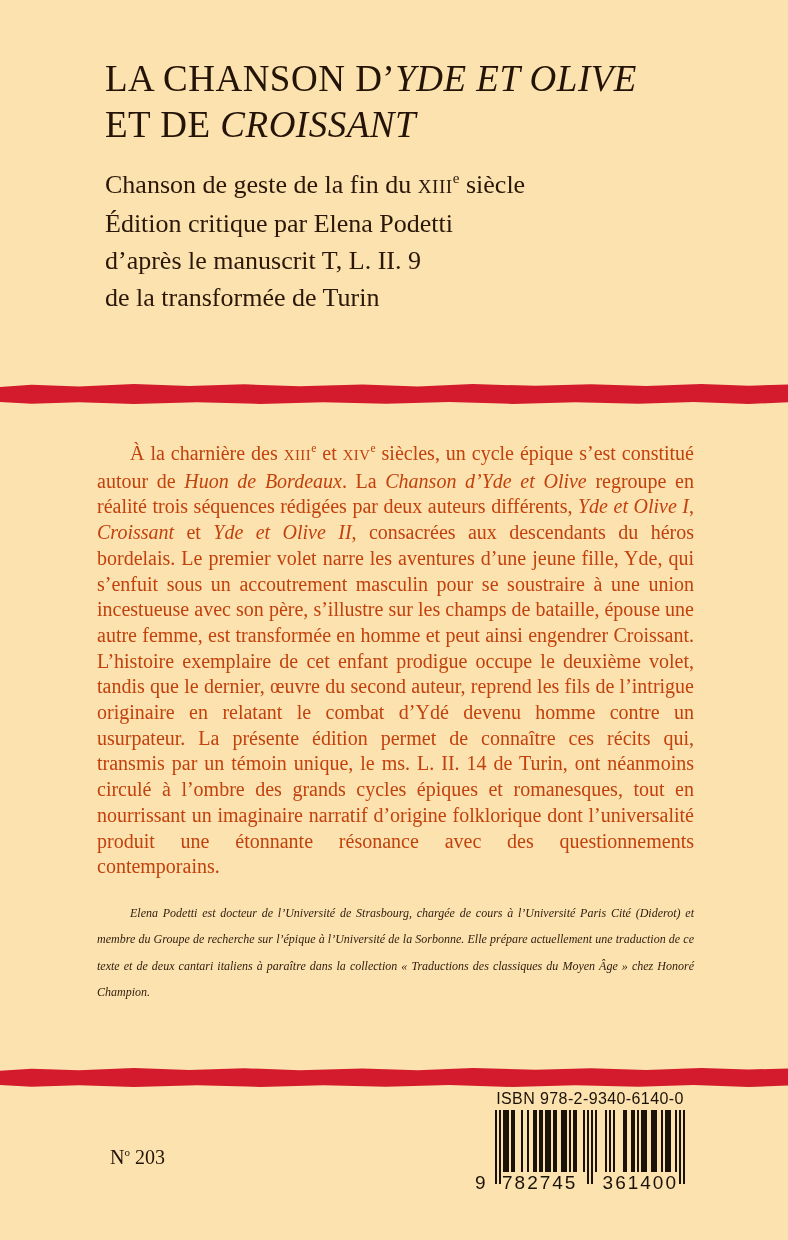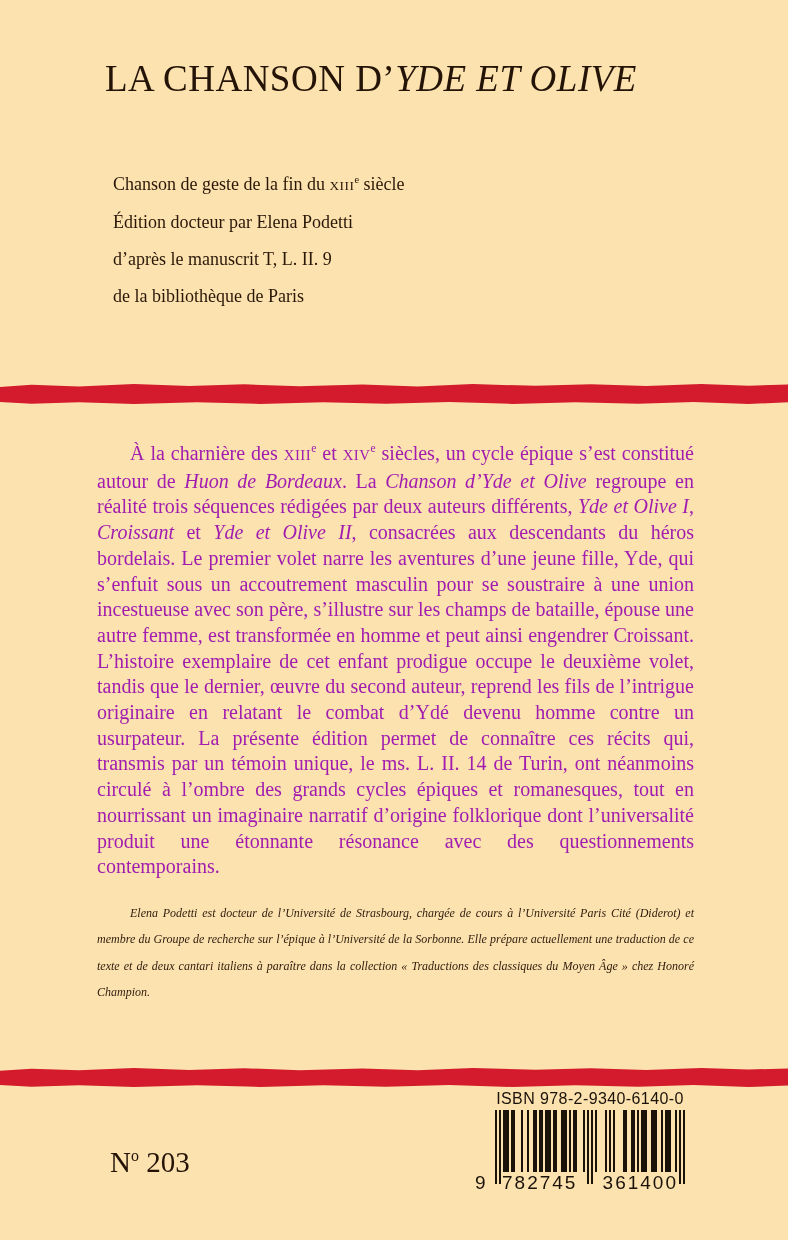--- a/index.html
+++ b/index.html
@@ -25,24 +25,23 @@
     color: #241307;
     letter-spacing: 0.5px;
   }
   .title .tline { display: block; white-space: nowrap; }
   .title em { font-style: italic; }
   
   .subtitle {
     position: absolute;
     left: 105px;
     top: 166px;
-    font-size: 18px;
+    font-size: 26px;
     line-height: 37px;
     color: #2A1708;
-    margin-left: 8px;
   }
   .sc { font-size: 0.74em; letter-spacing: 0.5px; }
   sup.e-sup { font-size: 0.58em; vertical-align: super; line-height: 0; }
   
   .stripe {
     position: absolute;
     left: 0;
     width: 788px;
     background: #D31B2D;
   }
@@ -55,21 +54,21 @@
   
   .synopsis {
     position: absolute;
     left: 97px;
     top: 441px;
     width: 597px;
     font-size: 20px;
     line-height: 25.7px;
     text-align: justify;
     text-indent: 33px;
-    color: #a21caf;
+    color: #c2410c;
   }
   .synopsis em, .bio { font-style: italic; }
   .bio {
     position: absolute;
     left: 97px;
     top: 900px;
     width: 597px;
     font-size: 12px;
     line-height: 26.3px;
     text-align: justify;
@@ -107,39 +106,40 @@
     font-size: 19px;
     color: #1B120A;
   }
   .bc-first { position: absolute; left: -20px; top: 0; }
   .bc-g1 { position: absolute; left: 7px;  top: 0; width: 82px;  text-align: left; letter-spacing: 2px; }
   .bc-g2 { position: absolute; left: 101px; top: 0; width: 82px; text-align: right; letter-spacing: 2px; }
   .series {
     position: absolute;
     left: 110px;
     top: 1146px;
-    font-size: 29px;
+    font-size: 20px;
     color: #241307;
   }
   .series sup { font-size: 0.55em; vertical-align: super; line-height: 0; }
 </style>
 </head>
 <body>
 
 <div class="cover">
 
   <h1 class="title">
       <span class="tline"><span>LA CHANSON D’</span><em>YDE ET OLIVE</em></span>
+      <span class="tline"><span>ET DE </span><em>CROISSANT</em></span>
     </h1>
 
   <div class="subtitle">
     <div><span>Chanson de geste de la fin du </span><span class="sc">XIII</span><sup class="e-sup">e</sup><span> siècle</span></div>
-    <div>Édition docteur par Elena Podetti</div>
+    <div>Édition critique par Elena Podetti</div>
     <div>d’après le manuscrit T, L. II. 9</div>
-    <div>de la bibliothèque de Paris</div>
+    <div>de la transformée de Turin</div>
   </div>
 
   <div class="stripe stripe-top"></div>
 
   <p class="synopsis"><span>À la charnière des </span><span class="sc">XIII</span><sup class="e-sup">e</sup><span> et </span><span class="sc">XIV</span><sup class="e-sup">e</sup><span> siècles, un cycle épique s’est constitué autour de </span><em>Huon de Bordeaux</em><span>. La </span><em>Chanson d’Yde et Olive</em><span> regroupe en réalité trois séquences rédigées par deux auteurs différents, </span><em>Yde et Olive I</em><span>, </span><em>Croissant</em><span> et </span><em>Yde et Olive II</em><span>, consacrées aux descendants du héros bordelais. Le premier volet narre les aventures d’une jeune fille, Yde, qui s’enfuit sous un accoutrement masculin pour se soustraire à une union incestueuse avec son père, s’illustre sur les champs de bataille, épouse une autre femme, est transformée en homme et peut ainsi engendrer Croissant. L’histoire exemplaire de cet enfant prodigue occupe le deuxième volet, tandis que le dernier, œuvre du second auteur, reprend les fils de l’intrigue originaire en relatant le combat d’Ydé devenu homme contre un usurpateur. La présente édition permet de connaître ces récits qui, transmis par un témoin unique, le ms. L. II. 14 de Turin, ont néanmoins circulé à l’ombre des grands cycles épiques et romanesques, tout en nourrissant un imaginaire narratif d’origine folklorique dont l’universalité produit une étonnante résonance avec des questionnements contemporains.</span></p>
 
   <p class="bio">Elena Podetti est docteur de l’Université de Strasbourg, chargée de cours à l’Université Paris Cité (Diderot) et membre du Groupe de recherche sur l’épique à l’Université de la Sorbonne. Elle prépare actuellement une traduction de ce texte et de deux cantari italiens à paraître dans la collection «&nbsp;Traductions des classiques du Moyen Âge&nbsp;» chez Honoré Champion.</p>
 
   <div class="stripe stripe-bottom"></div>
 

